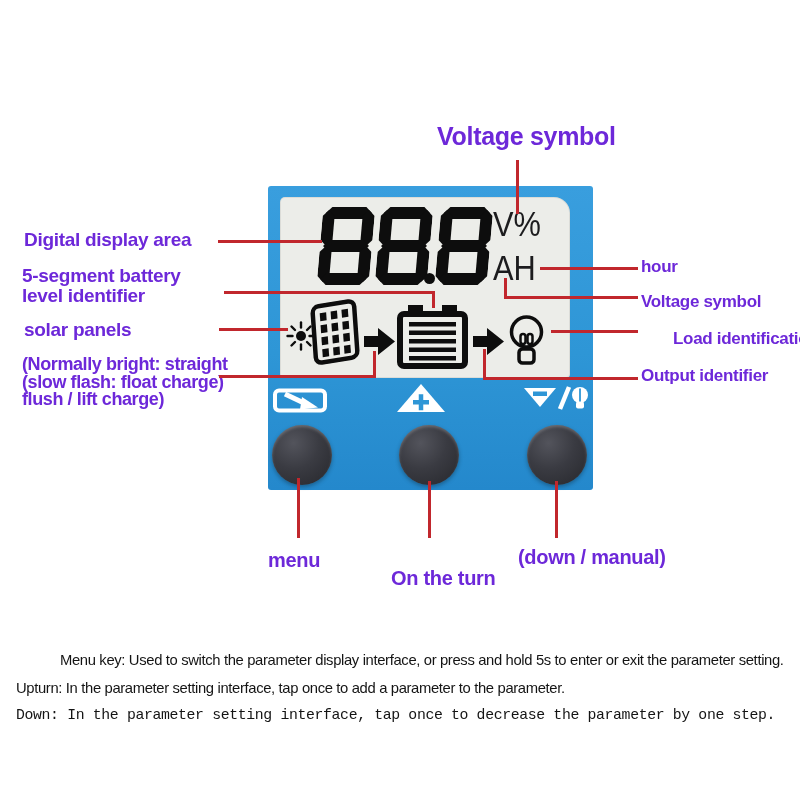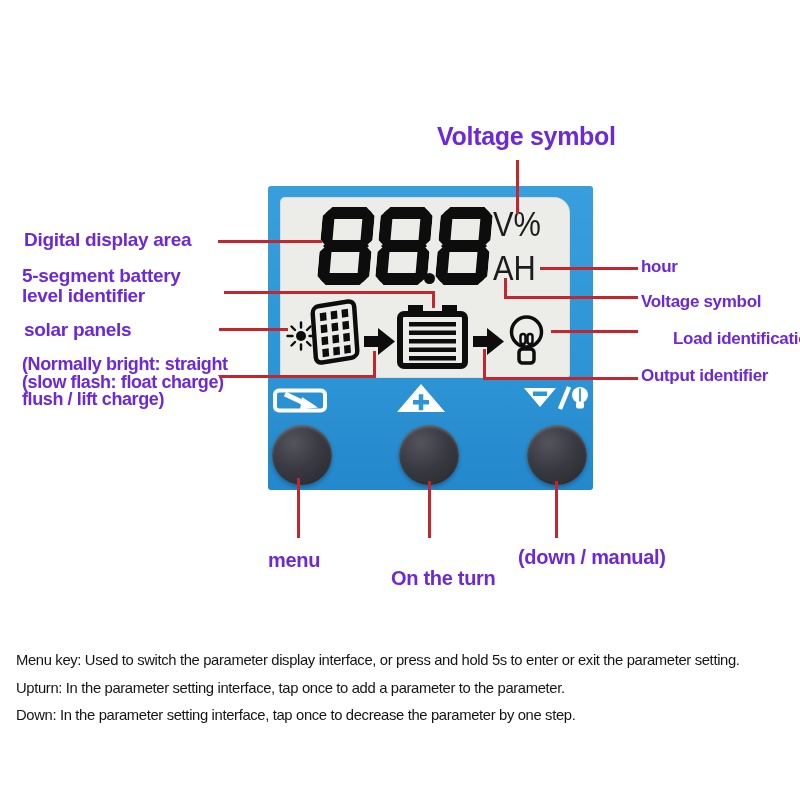--- a/index.html
+++ b/index.html
@@ -54,21 +54,21 @@
   .lbl-rv{left:641px;top:292px;}
   .lbl-load{left:673px;top:329px;}
   .lbl-out{left:641px;top:366px;}
   .lbl-btn{font-size:20px;}
   .lbl-menu{left:268px;top:549px;text-align:center;}
   .lbl-up{left:391px;top:546px;margin-top:21px;}
   .lbl-down{left:518px;top:546px;}
 
   .footnote{position:absolute;left:16px;font-size:14.8px;letter-spacing:-0.35px;
             color:#141414;white-space:nowrap;}
-  .fn1{top:652px;} .fn2{top:680px;text-align:right;} .fn3{top:707px;}
+  .fn1{top:652px;margin-left:44px;} .fn2{top:680px;text-align:right;} .fn3{top:707px;font-family:Liberation Mono, monospace;}
 </style>
 </head>
 <body>
 
 <div class="canvas">
 
   <div class="device">
 
     <div class="lcd">
 

